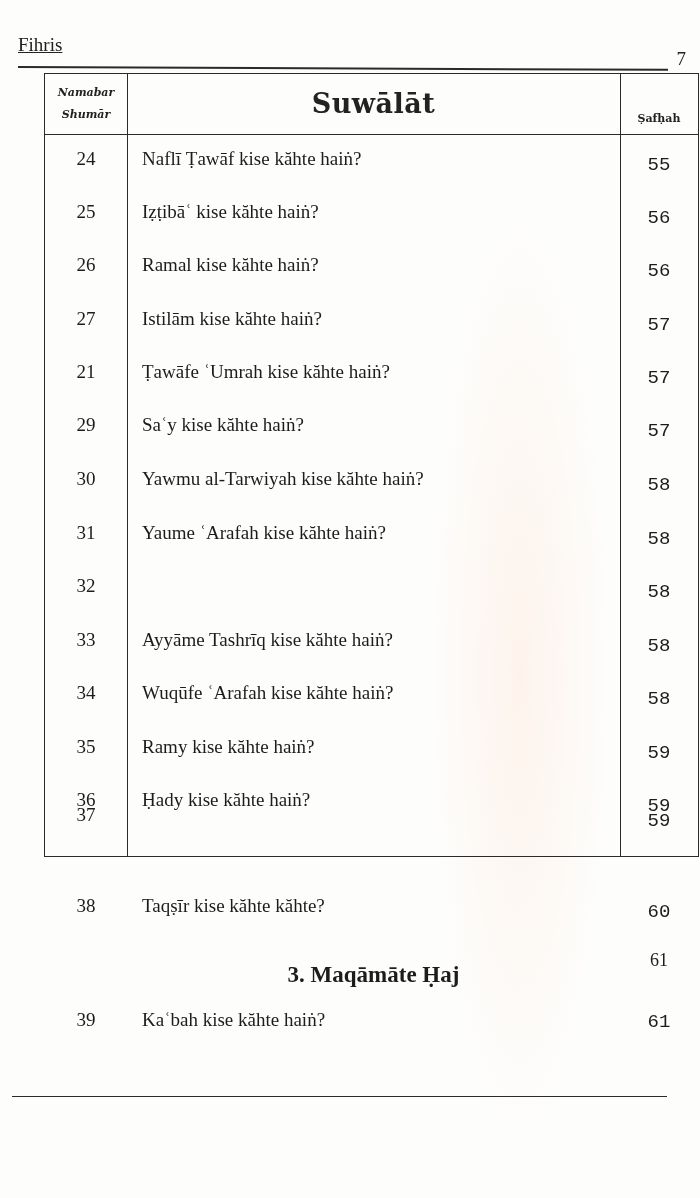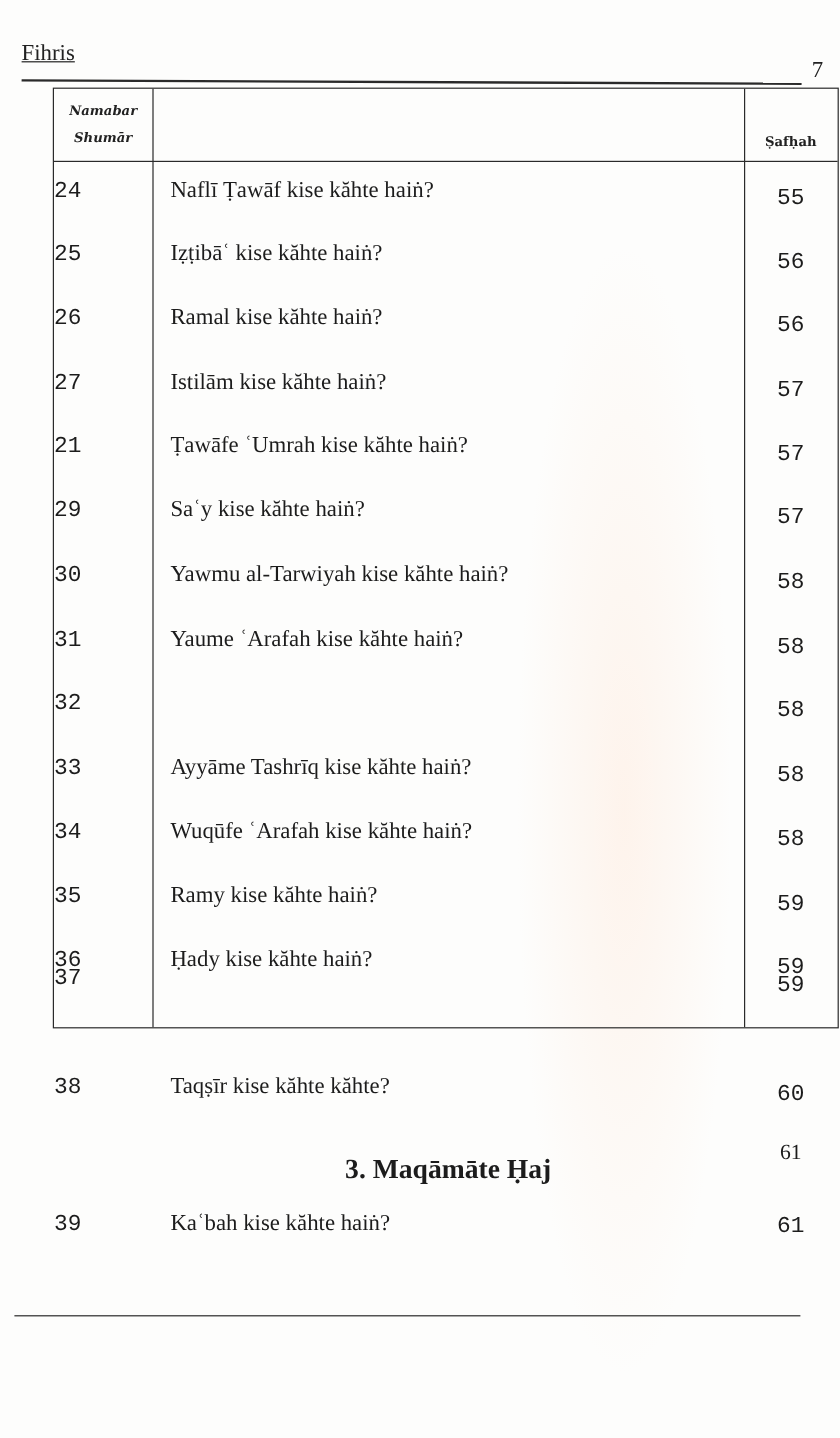--- a/index.html
+++ b/index.html
@@ -58,21 +58,21 @@
     .hdr-page {
       position: absolute; left: 575px; right: 0; top: 38px;
       text-align: center; font-size: 11px; font-weight: bold;
       font-family: "DejaVu Serif", serif; color: #222;
     }
     .row {
       position: absolute; left: 0; right: 0; height: 53px;
     }
     .row .num {
       position: absolute; left: 0; width: 82px; top: 10px;
-      font-size: 19px; font-family: Liberation Mono, monospace;
+      text-align: center; font-size: 19px; font-family: Liberation Serif, serif;
     }
     .row .q {
       position: absolute; left: 97px; top: 10px;
       font-size: 19px; font-family: "Liberation Serif", serif; white-space: nowrap;
     }
     .row .pg {
       position: absolute; left: 575px; right: 0; top: 16px;
       text-align: center; font-size: 19px; font-family: Liberation Mono, monospace;
     }
     .section-row {
@@ -103,20 +103,21 @@
 
 <div class="toc-table">
   <div class="col-line c1"></div>
   <div class="col-line c2"></div>
 
   <div class="header-row">
     <div class="hdr-number">
       <div>Namabar</div>
       <div>Shumār</div>
     </div>
+    <div class="hdr-title">Suwālāt</div>
     <div class="hdr-page">Ṣafḥah</div>
   </div>
 
   <div class="row" style="top:64px">
     <span class="num">24</span>
     <span class="q">Naflī Ṭawāf kise kăhte haiṅ?</span>
     <span class="pg">55</span>
   </div>
   <div class="row" style="top:117px">
     <span class="num">25</span>

